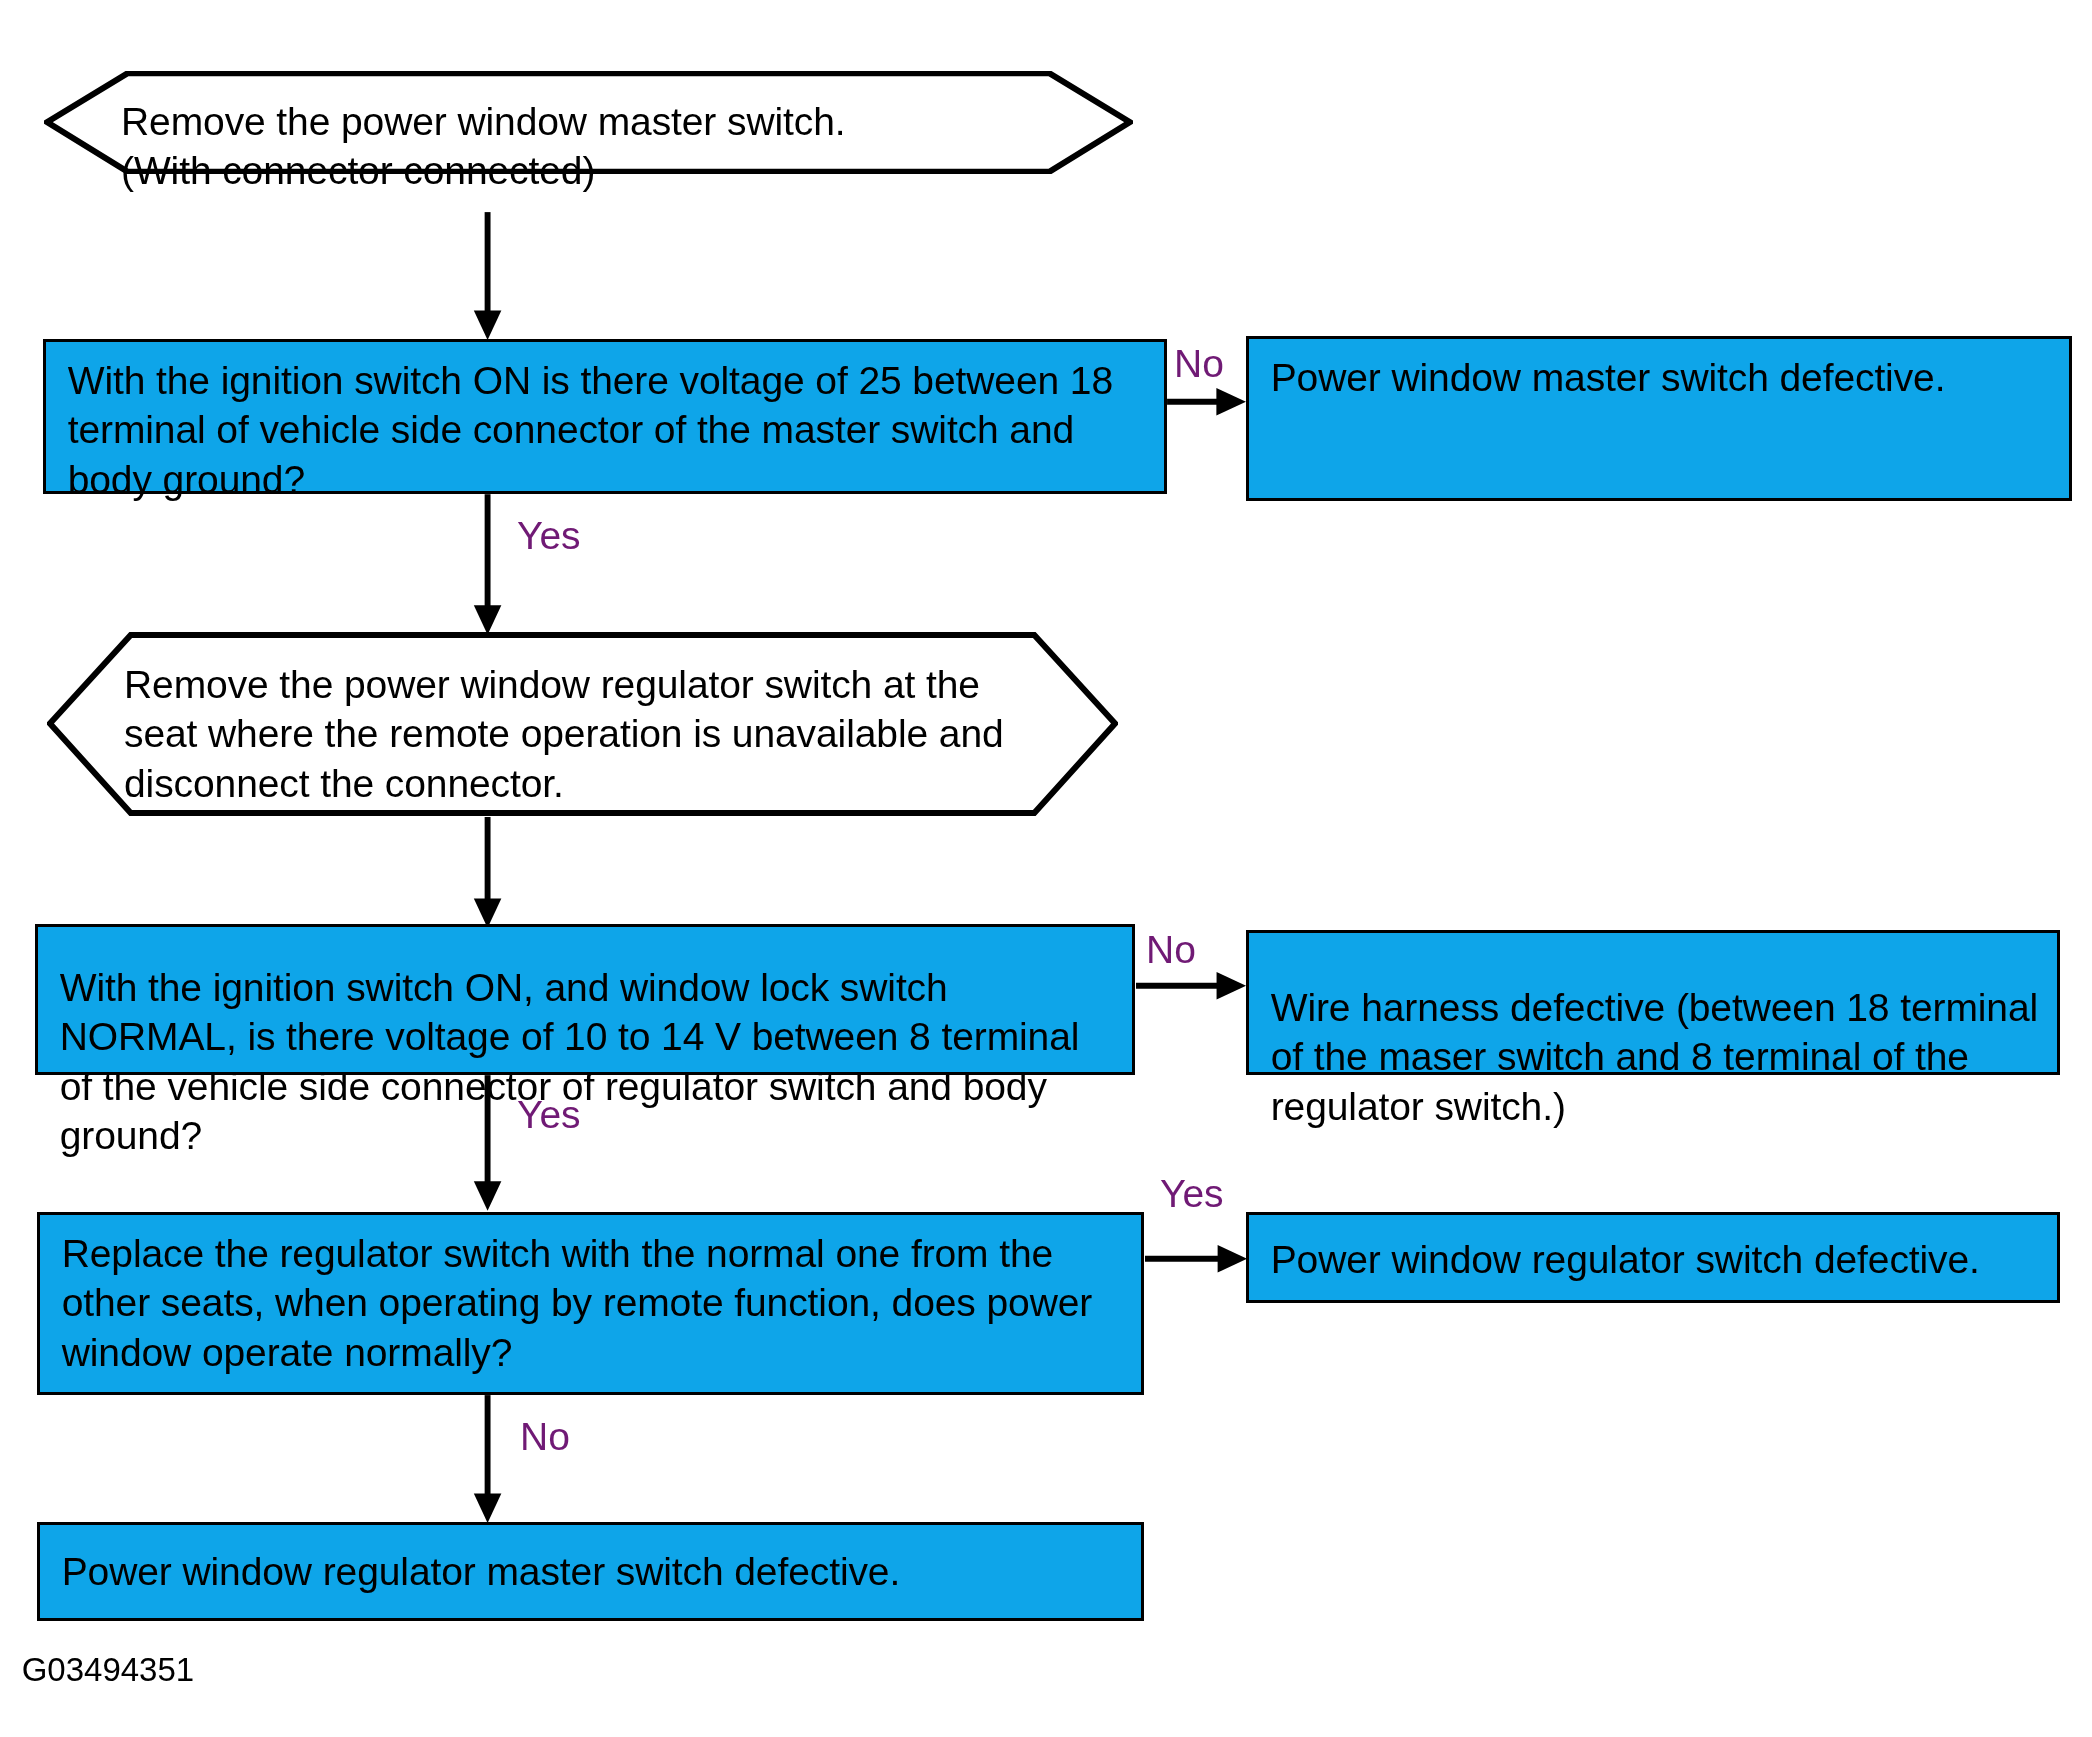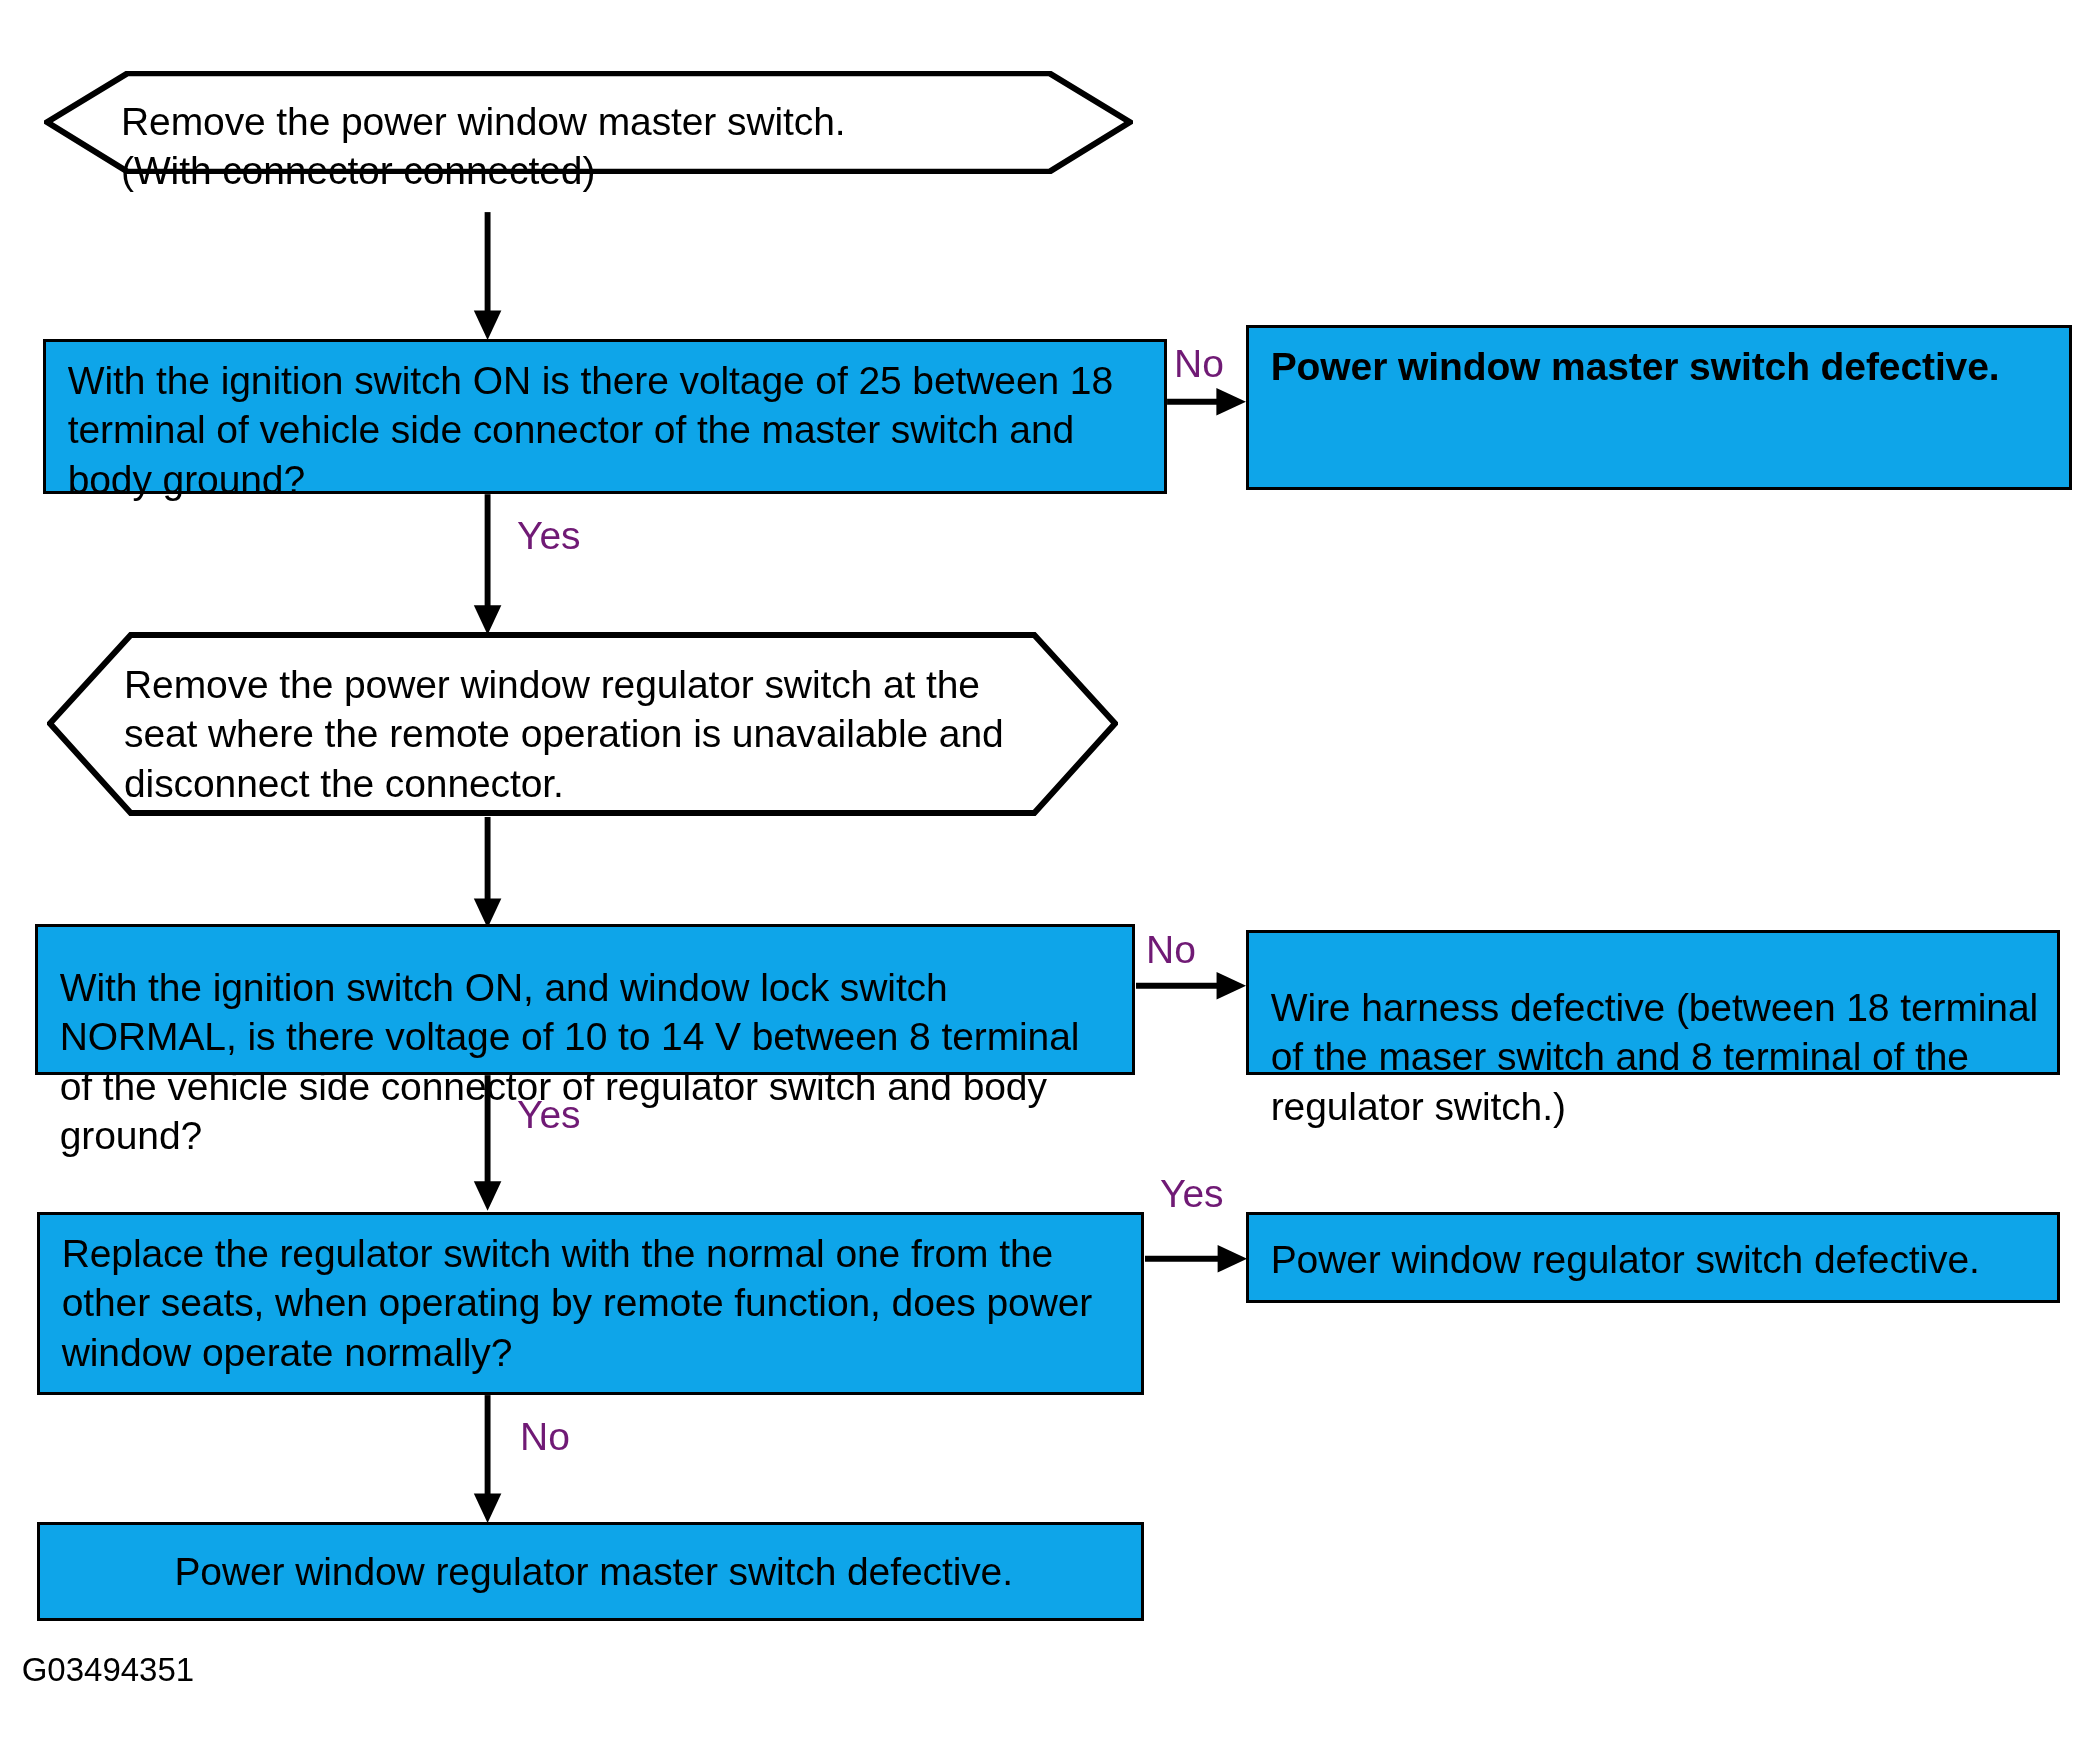--- a/index.html
+++ b/index.html
@@ -113,21 +113,21 @@
   <div class="node rect-node" style="left:43px; top:339px; width:1124px; height:155px;">
     <div class="node-text" style="width:1079px;">With the ignition switch ON is there voltage of 25 between 18 terminal of vehicle side connector of the master switch and body ground?</div>
   </div>
 
   <svg class="connector" style="left:1167px; top:387px; width:81px; height:29.6px;" viewBox="0 0 82 30">
     <line x1="0" y1="15" x2="56" y2="15"></line>
     <polygon points="80,15 50,1 50,29"></polygon>
   </svg>
   <div class="edge-label" style="left:1174px; top:344px;">No</div>
 
-  <div class="node rect-node" style="left:1246px; top:325px; width:826px; height:165px;font-weight:bold;">
+  <div class="node rect-node" style="left:1246px; top:336px; width:826px; height:165px;">
     <div class="node-text" style="width:778px;">Power window master switch defective.</div>
   </div>
 
   <svg class="connector" style="left:463px; top:494px; width:59px; height:143px;" viewBox="0 0 60 145">
     <line x1="25" y1="0" x2="25" y2="125"></line>
     <polygon points="25,143 11,113 39,113"></polygon>
   </svg>
   <div class="edge-label" style="left:517px; top:516px;">Yes</div>
 
   <div class="node hex-node" style="left:47px; top:632px; width:1071px; height:184px;">
@@ -175,20 +175,20 @@
   <div class="node rect-node" style="left:1246px; top:1212px; width:814px; height:91px;">
     <div class="node-text" style="top:19.7px; width:778px;">Power window regulator switch defective.</div>
   </div>
 
   <svg class="connector" style="left:463px; top:1395px; width:59px; height:130px;" viewBox="0 0 60 132">
     <line x1="25" y1="0" x2="25" y2="112"></line>
     <polygon points="25,130 11,100 39,100"></polygon>
   </svg>
   <div class="edge-label" style="left:520px; top:1417px;">No</div>
 
-  <div class="node rect-node" style="left:37px; top:1522px; width:1107px; height:99px;text-align:center;">
+  <div class="node rect-node" style="left:37px; top:1522px; width:1107px; height:99px;">
     <div class="node-text" style="top:21.7px; width:1064px;">Power window regulator master switch defective.</div>
   </div>
 
   <div class="figure-caption" style="left:21.7px; top:1653px;">G03494351</div>
 
 </div>
 
 
 </body></html>

